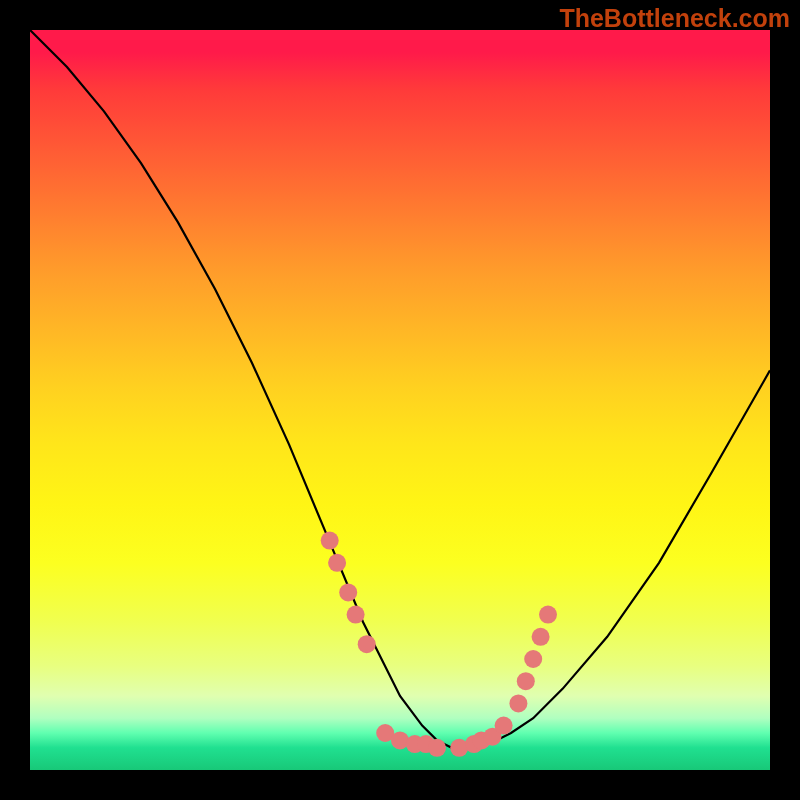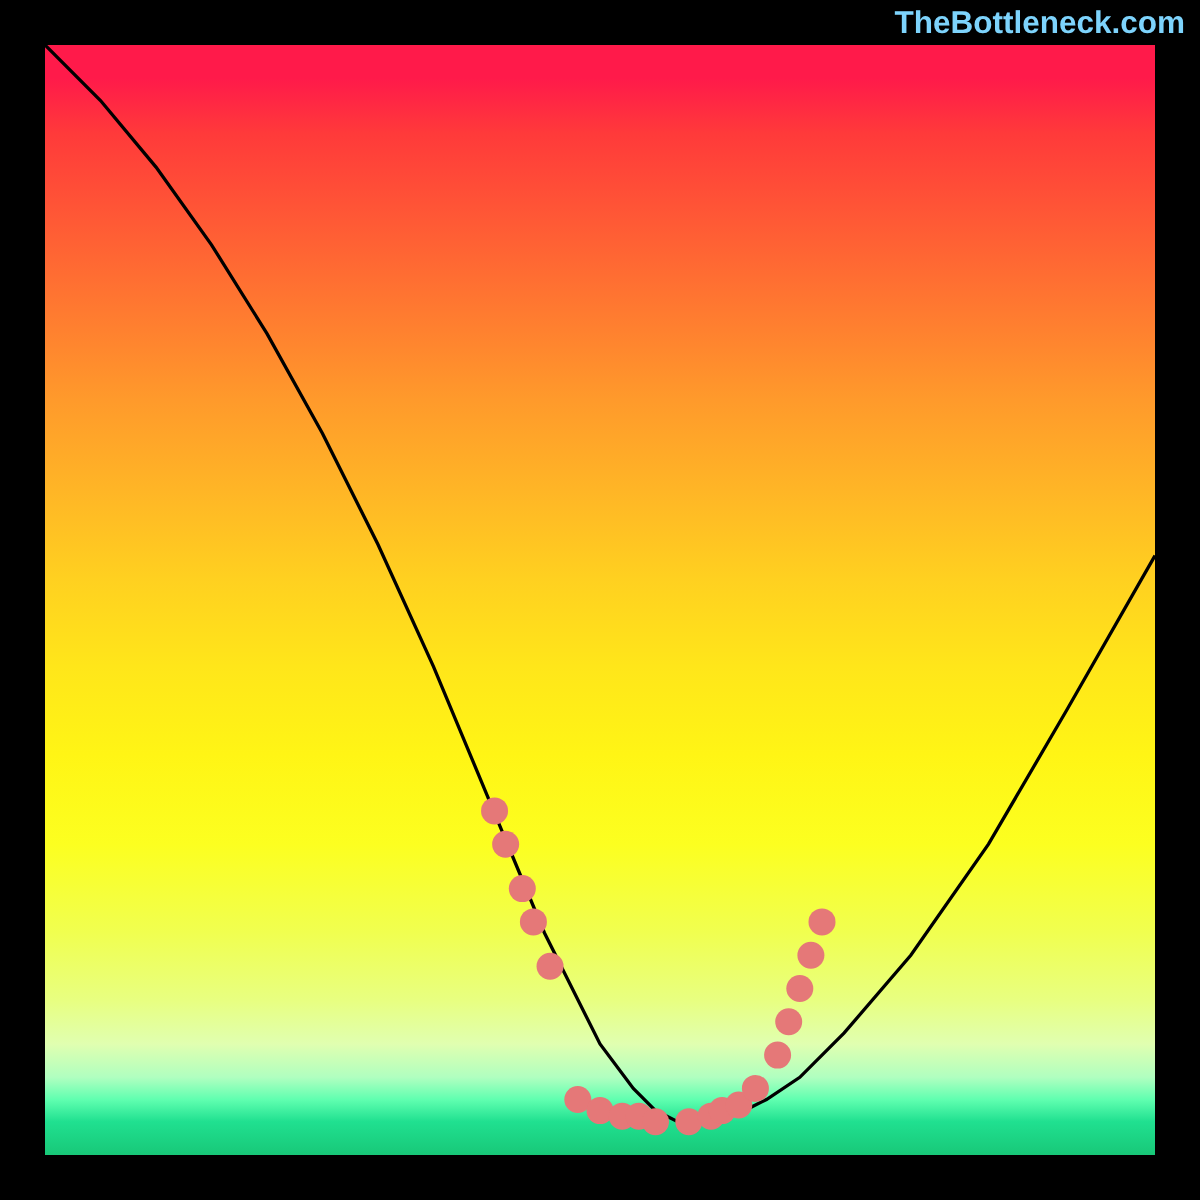--- a/index.html
+++ b/index.html
@@ -8,23 +8,23 @@
     height: 800px;
     background: #000;
     overflow: hidden;
     position: relative;
   }
   .watermark {
     position: absolute;
     top: 4px;
     right: 10px;
     font-family: Arial, sans-serif;
-    font-size: 21px;
+    font-size: 25px;
     font-weight: bold;
-    color: #7dd3fc;
+    color: #c2410c;
     z-index: 10;
   }
   .plot-area {
     position: absolute;
     top: 30px;
     left: 30px;
     width: 740px;
     height: 740px;
     background: linear-gradient(to bottom,
       #ff1a4a 0%,

